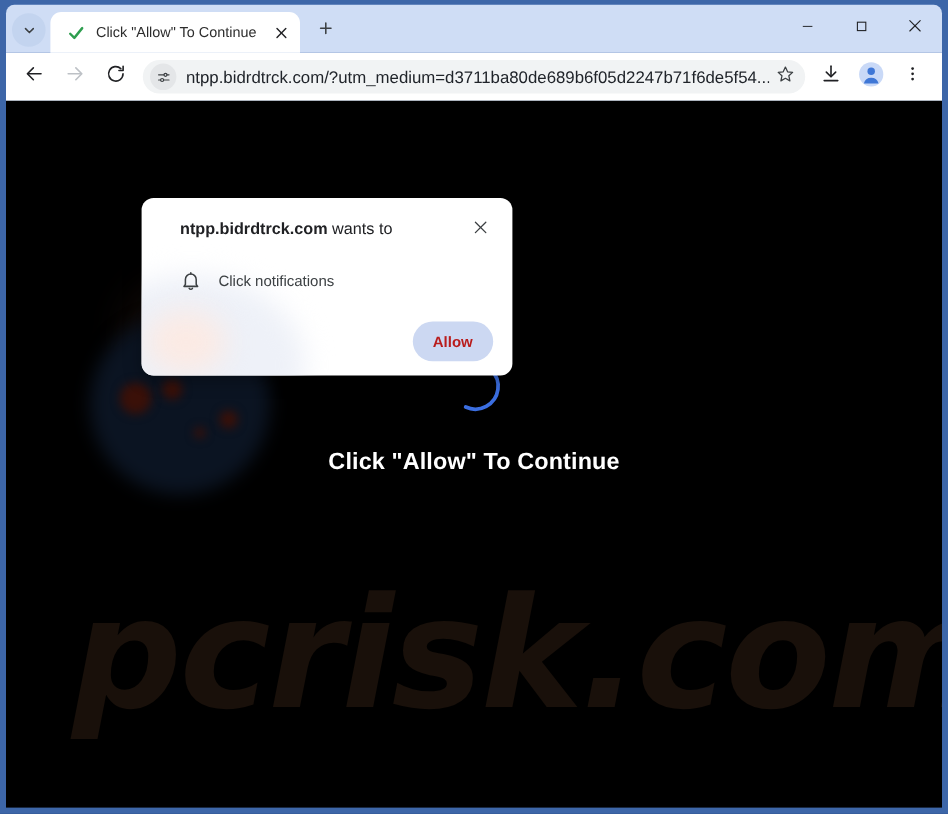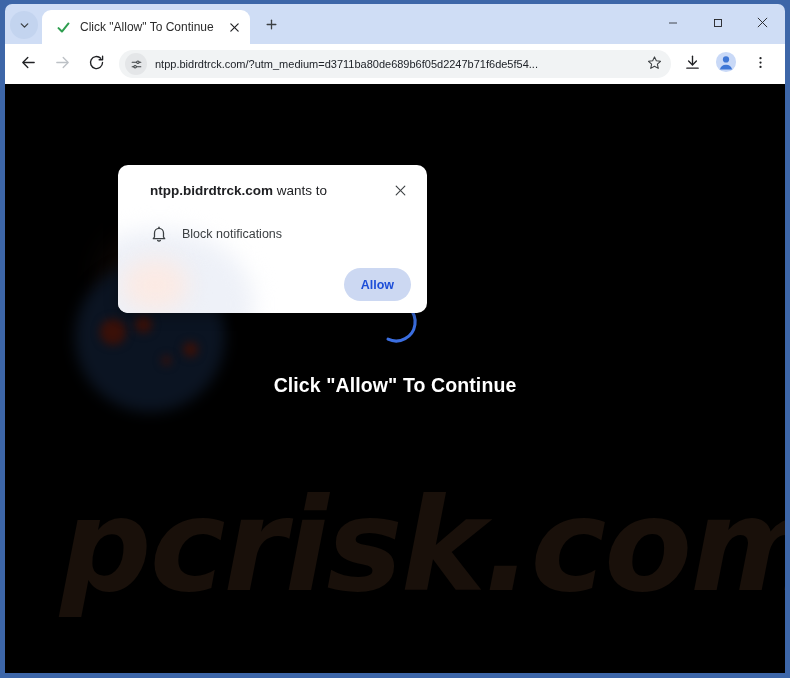--- a/index.html
+++ b/index.html
@@ -124,21 +124,21 @@
   .site-icon {
     width: 22px; height: 22px;
     flex: none;
     border-radius: 50%;
     background: #e4e6e8;
     display: flex; align-items: center; justify-content: center;
   }
   .url-text {
     flex: 1;
     margin-left: 8px;
-    font-size: 11px;
+    font-size: 14px;
     color: #20242a;
     white-space: nowrap;
     overflow: hidden;
     min-width: 0;
   }
   .star-btn {
     width: 26px; height: 26px;
     flex: none;
     border-radius: 50%;
     display: flex; align-items: center; justify-content: center;
@@ -284,21 +284,21 @@
     gap: 9px;
   }
   .pill {
     height: 33px;
     min-width: 62px;
     border-radius: 17px;
     border: none;
     font-size: 12.5px;
     font-weight: 600;
     font-family: "Liberation Sans", sans-serif;
-    color: #1d4ed8;
+    color: #b91c1c;
     padding: 0 17px;
     cursor: pointer;
   }
   .pill-allow { background: #ccd8f2; }
   .pill-block { background: #c2d1ec; }
 </style>
 </head>
 <body>
 
 <div id="window">
@@ -484,21 +484,21 @@
         </div>
 
         <div class="perm-row">
           <span class="bell">
             <svg width="18" height="18" viewBox="0 0 24 24" fill="none" stroke="#3c4043" stroke-width="1.7" stroke-linecap="round" stroke-linejoin="round">
               <path d="M18 16V10.5a6 6 0 1 0-12 0V16l-1.6 2.2h15.2z"></path>
               <path d="M10.2 20.4a2.1 2.1 0 0 0 3.6 0"></path>
               <line x1="12" y1="3" x2="12" y2="4.5"></line>
             </svg>
           </span>
-          <span class="perm-row-label">Block notifications</span>
+          <span class="perm-row-label">Click notifications</span>
         </div>
 
         <div class="perm-actions">
           <button class="pill pill-allow">Allow</button>
         </div>
       </div>
     </div>
 
   </div>
 </div>

